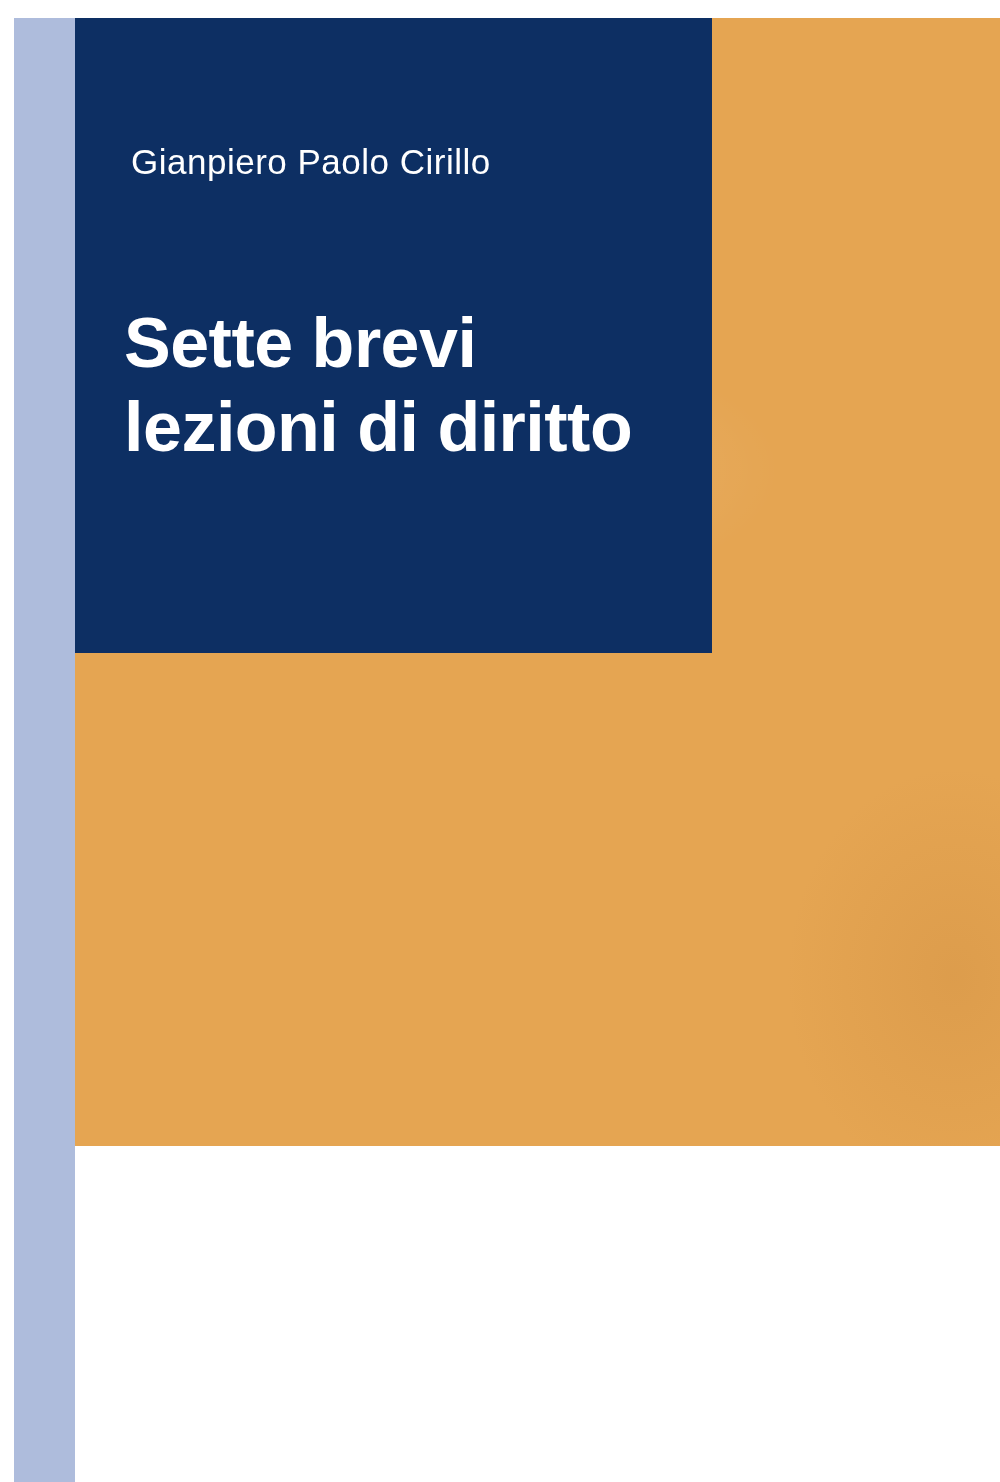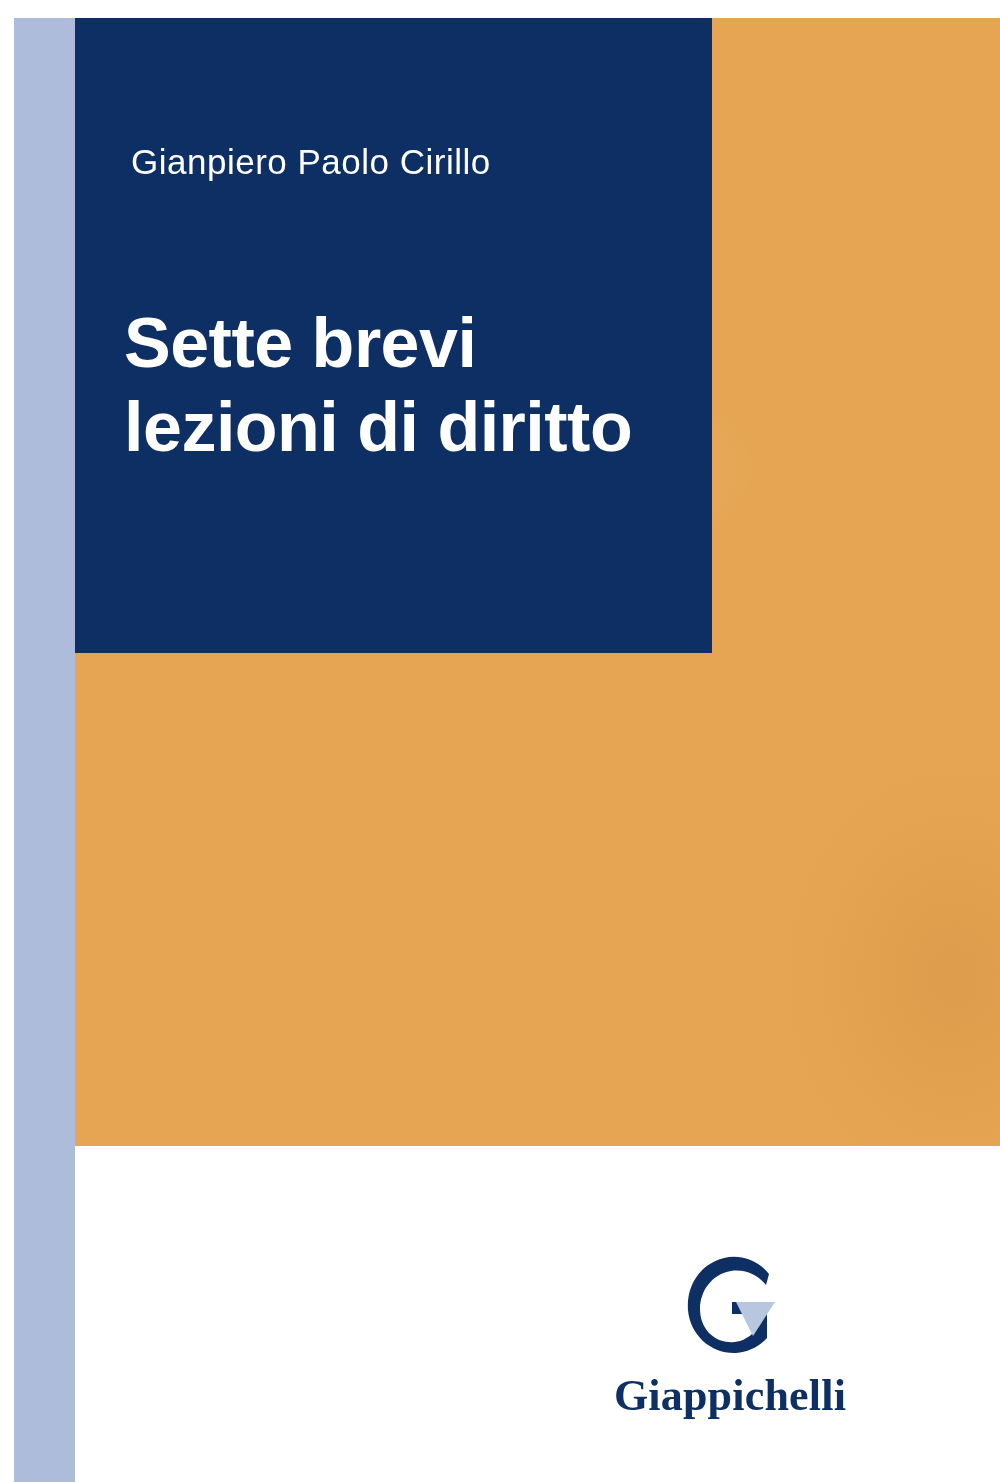--- a/index.html
+++ b/index.html
@@ -141,21 +141,14 @@
   <div class="ochre-overlay"></div>
 
   <div class="navy-block"></div>
 
   <div class="author">Gianpiero Paolo Cirillo</div>
 
   <div class="title">Sette brevi lezioni di diritto</div>
 
   <div class="bottom-white"></div>
 
-  <div class="publisher">
-    <svg class="pub-mark" viewBox="0 0 112 112">
-      <path d="M95 24 C84 10, 66 4, 50 8 C26 14, 12 36, 14 60 C16 85, 37 104, 62 103 C74 102, 85 97, 93 88 L93 52 L58 52 L58 64 L79 64 L79 83 C72 90, 63 93, 55 92 C38 91, 26 77, 26 59 C26 41, 38 24, 57 21 C71 19, 84 25, 92 35 Z" fill="#0d2f63"></path>
-      <path d="M62 52 L101 52 L79 86 Z" fill="#b9c6e0"></path>
-    </svg>
-    <span class="pub-name">Giappichelli</span>
-  </div>
 
 </div>
 
 </body></html>

